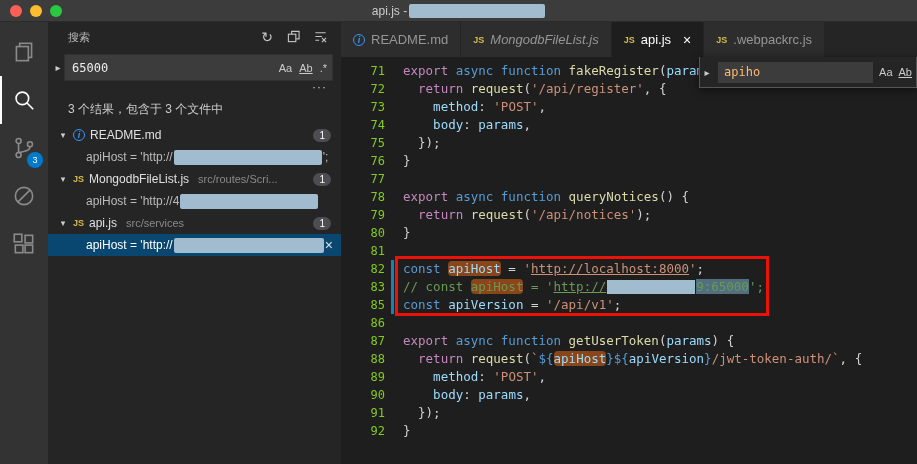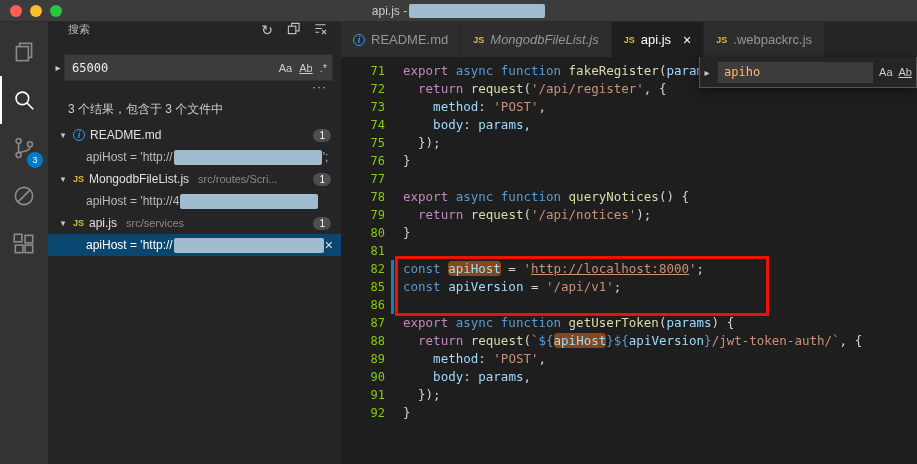--- a/index.html
+++ b/index.html
@@ -21,21 +21,21 @@
   
   .activitybar{width:48px;background:#333333;display:flex;flex-direction:column;align-items:center;padding-top:6px;box-sizing:border-box;flex-shrink:0;}
   .ab-item{width:48px;height:48px;display:flex;align-items:center;justify-content:center;position:relative;cursor:pointer;}
   .ab-item svg{stroke:#8a8a8a;fill:none;stroke-width:1.5;}
   .ab-item.active{box-shadow:inset 2px 0 0 #ffffff;}
   .ab-item.active svg{stroke:#ffffff;}
   .scm-badge{position:absolute;right:5px;bottom:4px;background:#007acc;color:#fff;font-size:9px;width:16px;height:16px;line-height:16px;border-radius:50%;text-align:center;}
 
   
   .sidebar{width:293px;background:#252526;color:#cccccc;font-size:12px;flex-shrink:0;display:flex;flex-direction:column;}
-  .sb-head{height:30px;display:flex;align-items:flex-start;padding:0 14px 0 20px;font-size:11px;color:#bbbbbb;gap:25px;}
+  .sb-head{height:30px;display:flex;align-items:center;padding:0 14px 0 20px;font-size:11px;color:#bbbbbb;gap:25px;}
   .sb-acts{margin-left:auto;display:flex;gap:14px;align-items:center;color:#c5c5c5;}
   .sb-acts .act{cursor:pointer;font-size:14px;line-height:14px;}
   .sb-acts svg{stroke:#c5c5c5;fill:none;stroke-width:1.2;}
   .search-row{display:flex;align-items:center;padding:2px 8px 0 4px;}
   .expand{color:#cccccc;font-size:10px;width:12px;text-align:center;cursor:pointer;}
   .search-box{flex:1;background:#3c3c3c;border:1px solid #303030;height:25px;display:flex;align-items:center;padding:0 5px 0 7px;cursor:text;}
   .sval{color:#eeeeee;font-size:12px;font-family:"DejaVu Sans Mono",monospace;}
   .toggles{margin-left:auto;display:flex;gap:7px;color:#cccccc;font-size:11px;}
   .toggles span{cursor:pointer;}
   .toggles .word{text-decoration:underline;}
@@ -259,20 +259,21 @@
             <div class="cl"><span class="ln">73</span><span class="lc"><span class="tk-pn">    </span><span class="tk-vr">method</span><span class="tk-pn">: </span><span class="tk-st">'POST'</span><span class="tk-pn">,</span></span></div>
             <div class="cl"><span class="ln">74</span><span class="lc"><span class="tk-pn">    </span><span class="tk-vr">body</span><span class="tk-pn">: </span><span class="tk-vr">params</span><span class="tk-pn">,</span></span></div>
             <div class="cl"><span class="ln">75</span><span class="lc"><span class="tk-pn">  });</span></span></div>
             <div class="cl"><span class="ln">76</span><span class="lc"><span class="tk-pn">}</span></span></div>
             <div class="cl"><span class="ln">77</span><span class="lc"></span></div>
             <div class="cl"><span class="ln">78</span><span class="lc"><span class="tk-k1">export </span><span class="tk-k2">async </span><span class="tk-k2">function </span><span class="tk-fn">queryNotices</span><span class="tk-pn">() {</span></span></div>
             <div class="cl"><span class="ln">79</span><span class="lc"><span class="tk-pn">  </span><span class="tk-k1">return </span><span class="tk-fn">request</span><span class="tk-pn">(</span><span class="tk-st">'/api/notices'</span><span class="tk-pn">);</span></span></div>
             <div class="cl"><span class="ln">80</span><span class="lc"><span class="tk-pn">}</span></span></div>
             <div class="cl"><span class="ln">81</span><span class="lc"></span></div>
             <div class="cl"><span class="ln">82</span><span class="lc"><span class="tk-k2">const </span><span class="tk-vr tk-fm">apiHost</span><span class="tk-pn"> = </span><span class="tk-st">'</span><span class="tk-st tk-url">http://localhost:8000</span><span class="tk-st">'</span><span class="tk-pn">;</span></span></div>
+            <div class="cl"><span class="ln">83</span><span class="lc"><span class="tk-cm">// const </span><span class="tk-cm tk-fm">apiHost</span><span class="tk-cm"> = '</span><span class="tk-cm tk-url">http://</span><span class="tk-redact" style="width: 88px;"></span><span class="tk-cm tk-sel">9:65000</span><span class="tk-cm">';</span></span></div>
             <div class="cl"><span class="ln">85</span><span class="lc"><span class="tk-k2">const </span><span class="tk-vr">apiVersion</span><span class="tk-pn"> = </span><span class="tk-st">'/api/v1'</span><span class="tk-pn">;</span></span></div>
             <div class="cl"><span class="ln">86</span><span class="lc"></span></div>
             <div class="cl"><span class="ln">87</span><span class="lc"><span class="tk-k1">export </span><span class="tk-k2">async </span><span class="tk-k2">function </span><span class="tk-fn">getUserToken</span><span class="tk-pn">(</span><span class="tk-vr">params</span><span class="tk-pn">) {</span></span></div>
             <div class="cl"><span class="ln">88</span><span class="lc"><span class="tk-pn">  </span><span class="tk-k1">return </span><span class="tk-fn">request</span><span class="tk-pn">(</span><span class="tk-st">`</span><span class="tk-k2">${</span><span class="tk-vr tk-fm">apiHost</span><span class="tk-k2">}</span><span class="tk-k2">${</span><span class="tk-vr">apiVersion</span><span class="tk-k2">}</span><span class="tk-st">/jwt-token-auth/</span><span class="tk-st">`</span><span class="tk-pn">, {</span></span></div>
             <div class="cl"><span class="ln">89</span><span class="lc"><span class="tk-pn">    </span><span class="tk-vr">method</span><span class="tk-pn">: </span><span class="tk-st">'POST'</span><span class="tk-pn">,</span></span></div>
             <div class="cl"><span class="ln">90</span><span class="lc"><span class="tk-pn">    </span><span class="tk-vr">body</span><span class="tk-pn">: </span><span class="tk-vr">params</span><span class="tk-pn">,</span></span></div>
             <div class="cl"><span class="ln">91</span><span class="lc"><span class="tk-pn">  });</span></span></div>
             <div class="cl"><span class="ln">92</span><span class="lc"><span class="tk-pn">}</span></span></div>
           </div>
         <div class="gutterbar"></div>

